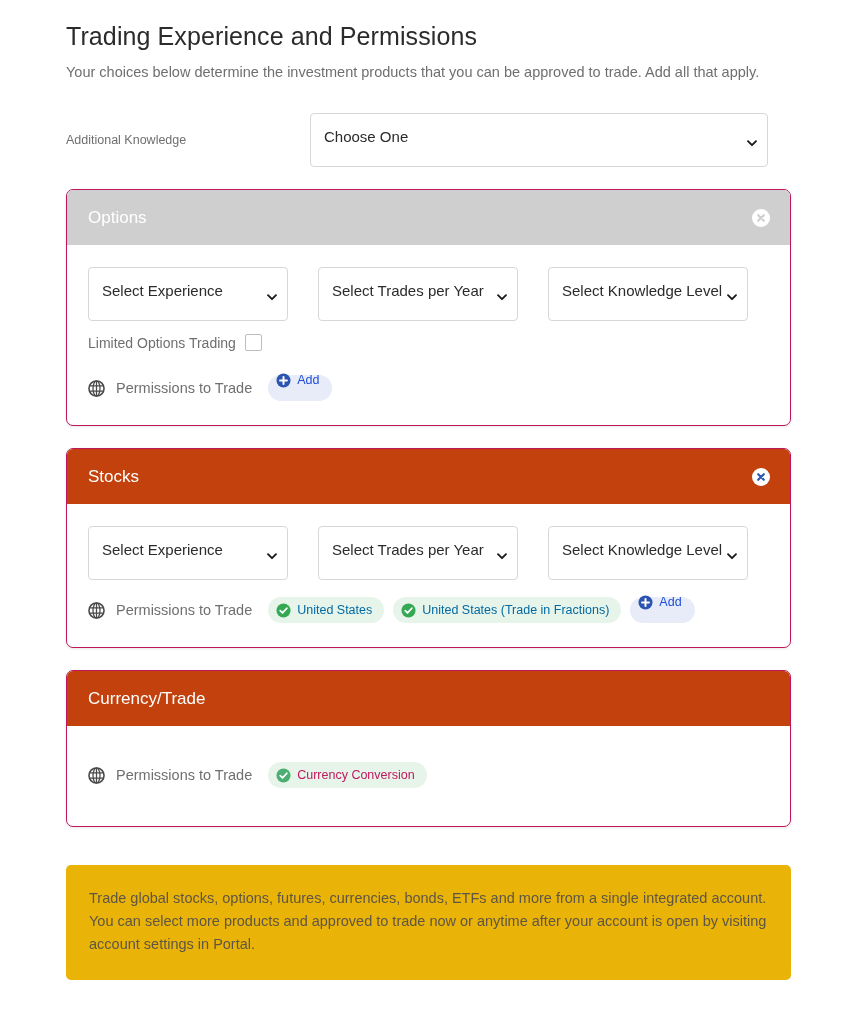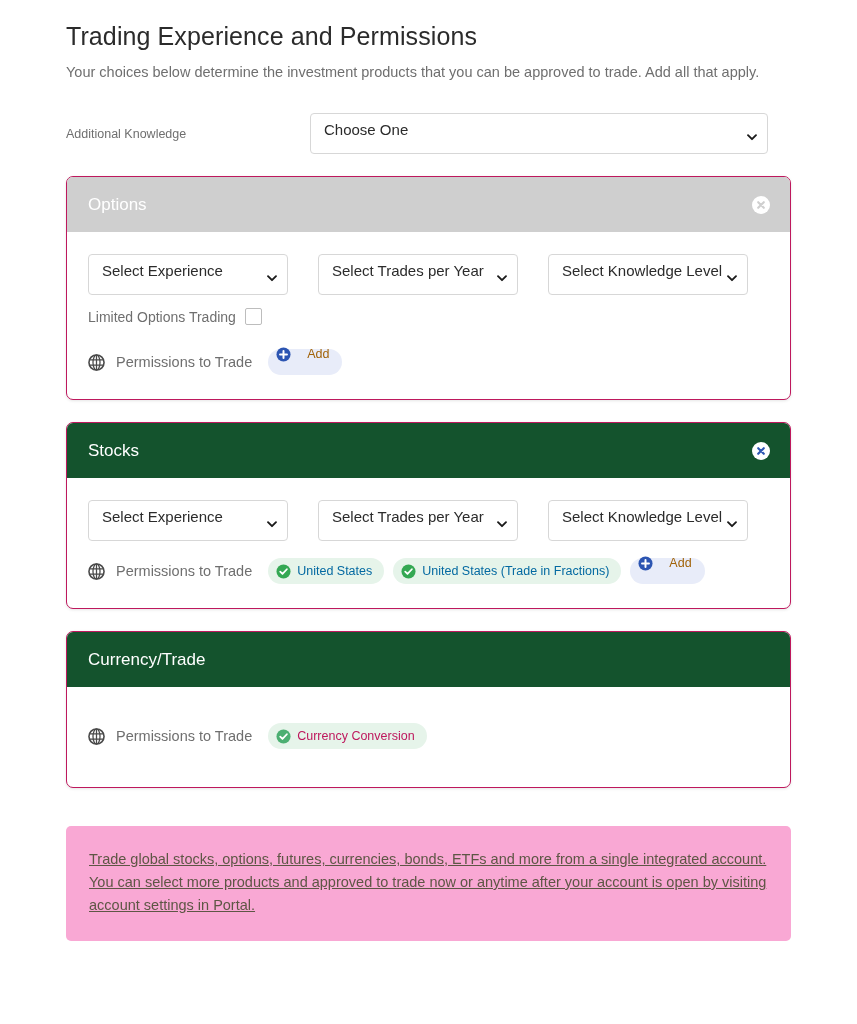--- a/index.html
+++ b/index.html
@@ -40,21 +40,21 @@
     font-size: 12.5px;
     color: #6f6f6f;
     width: 244px;
     flex: 0 0 244px;
   }
   .select {
     position: relative;
     background: #fff;
     border: 1px solid #d7d7d7;
     border-radius: 4px;
-    height: 41px;
+    height: 54px;
     display: flex;
     align-items: center;
     padding: 0 30px 8px 13px;
     font-size: 15px;
     color: #2b2b2b;
     white-space: nowrap;
     overflow: hidden;
     cursor: pointer;
   }
   .select .caret {
@@ -77,21 +77,21 @@
   }
   .card-header {
     height: 55px;
     display: flex;
     align-items: center;
     justify-content: space-between;
     padding: 0 20px 0 21px;
     color: #ffffff;
     font-size: 17px;
   }
-  .card-header.blue { background: #14532d; }
+  .card-header.blue { background: #c2410c; }
   .card-header.grey { background: #cfcfcf; }
   .card-body { padding: 22px 21px 24px 21px; }
 
   .close-btn {
     width: 18px; height: 18px;
     border-radius: 50%;
     background: #ffffff;
     display: inline-flex;
     align-items: center;
     justify-content: center;
@@ -140,32 +140,31 @@
     align-items: center;
     border-radius: 14px;
     height: 26px;
     padding: 0 12px 0 8px;
     font-size: 12.5px;
     margin-right: 9px;
   }
   .chip.green { background: #e6f4ea; color: #0369a1; }
   .chip.green.muted { color: #be185d; }
   .chip-ico { width: 15px; height: 15px; margin-right: 6px; flex:0 0 15px; }
-  .chip.add { background: #e8ecf9; color: #a16207; cursor: pointer; padding: 0 13px 16px 8px; gap: 10px; }
+  .chip.add { background: #e8ecf9; color: #1d4ed8; cursor: pointer; padding: 0 13px 16px 8px; }
 
   
   .notice {
     margin-top: 38px;
-    background: #f9a8d4;
+    background: #eab308;
     border-radius: 5px;
     padding: 22px 23px 24px 23px;
     font-size: 14.5px;
     line-height: 23px;
     color: #5e5645;
-    text-decoration: underline;
   }
   .notice p { margin: 0; }
 </style>
 </head>
 <body>
 
 <div class="page">
 
   <h1 class="title">Trading Experience and Permissions</h1>
   <p class="subtitle">Your choices below determine the investment products that you can be approved to trade. Add all that apply.</p>

